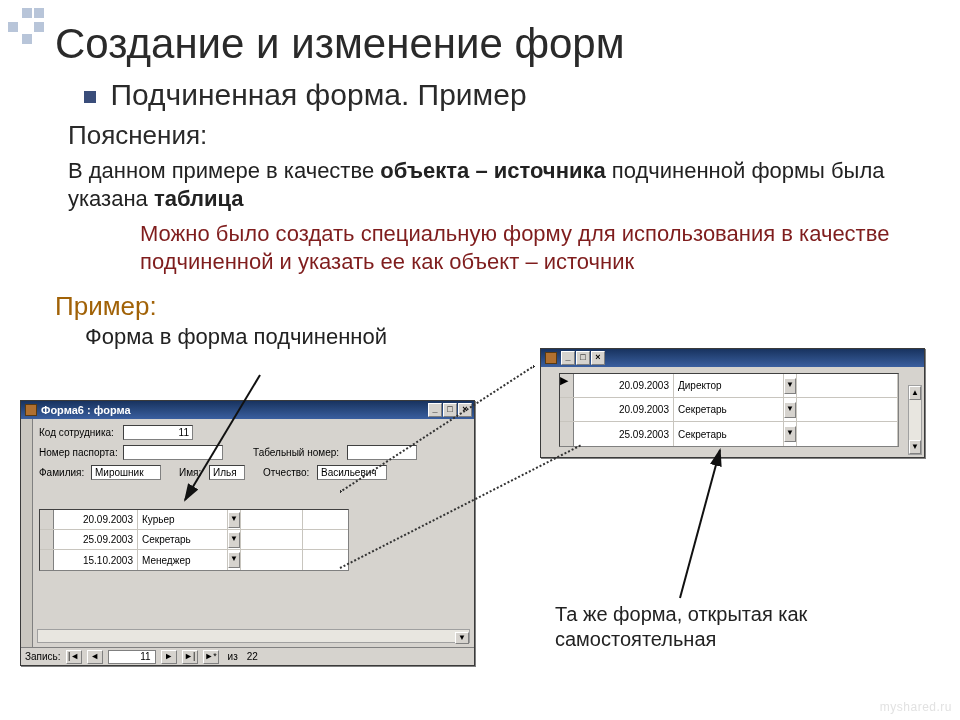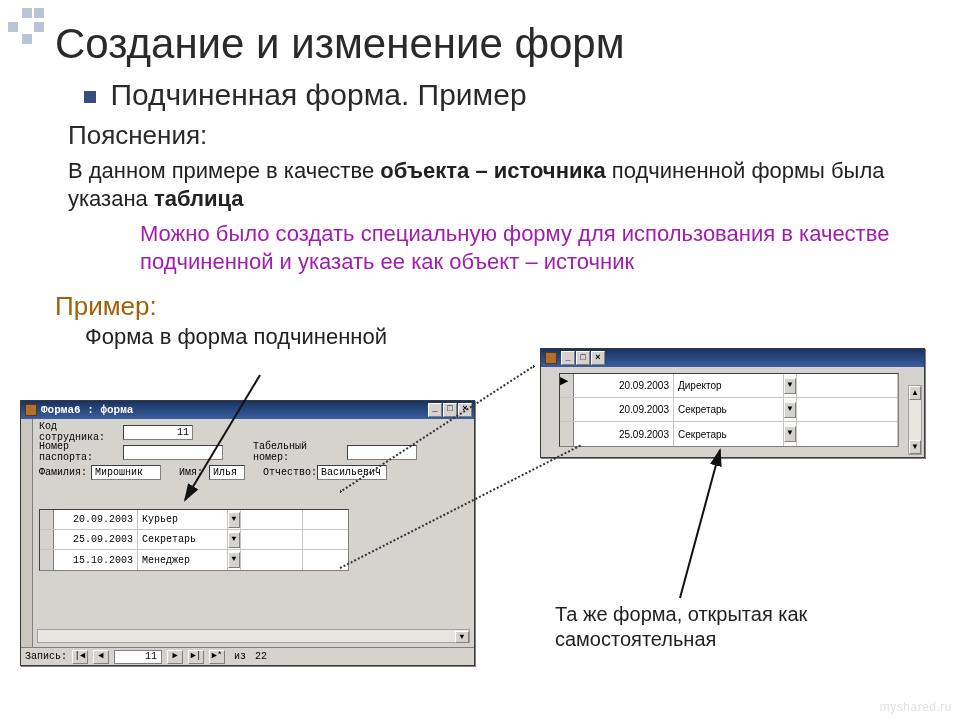--- a/index.html
+++ b/index.html
@@ -24,21 +24,21 @@
     font-weight: normal;
   }
   .subtitle-row { padding-left: 84px; }
   .bullet {
     display: inline-block; width: 12px; height: 12px;
     background: #3a4d7a; margin-right: 10px; vertical-align: 2px;
   }
   .subtitle { font-size: 30px; color: #2a2a2a; }
   .notes-label { font-size: 26px; padding: 8px 0 4px 68px; color: #2a2a2a; }
   .notes-body { font-size: 22px; padding: 2px 40px 4px 68px; line-height: 1.25; color: #222; }
-  .notes-body2 { font-size: 22px; padding: 4px 40px 4px 140px; line-height: 1.25; color: #a21caf; }
+  .notes-body2 { font-size: 22px; padding: 4px 40px 4px 140px; line-height: 1.25; color: #7f1d1d; }
   .example-label { font-size: 26px; padding: 12px 0 0 55px; color: #a16207; }
   .example-sub { font-size: 22px; padding: 2px 0 8px 85px; color: #222; }
   .caption2 { font-size: 20px; position: absolute; left: 555px; top: 602px; line-height: 1.25; color: #222; width: 360px;}
   
   .win {
     position: absolute;
     background: #d6d3ce;
     border: 1px solid #3a3a3a;
     box-shadow: 1px 1px 0 #808080;
     font-family: Tahoma, Arial, sans-serif;
@@ -134,21 +134,21 @@
 
 <div class="notes-label">Пояснения:</div>
 <div class="notes-body">
   <span>В данном примере в качестве </span><b>объекта – источника</b><span> подчиненной формы была указана </span><b>таблица</b>
 </div>
 <div class="notes-body2">Можно было создать специальную форму для использования в качестве подчиненной и указать ее как объект – источник</div>
 
 <div class="example-label">Пример:</div>
 <div class="example-sub">Форма в форма подчиненной</div>
 
-<div id="win1" class="win" style="left:20px; top:400px; width:455px;font-family:Liberation Mono, monospace;">
+<div id="win1" class="win" style="left:20px; top:400px; width:455px;">
   <div class="titlebar">
     <span class="tb-icon"></span>
     <span class="tb-title">Форма6 : форма</span>
     <div class="tb-btns">
       <div class="tb-btn">_</div>
       <div class="tb-btn">□</div>
       <div class="tb-btn">×</div>
     </div>
   </div>
   <div class="win-body" style="height:228px;">

